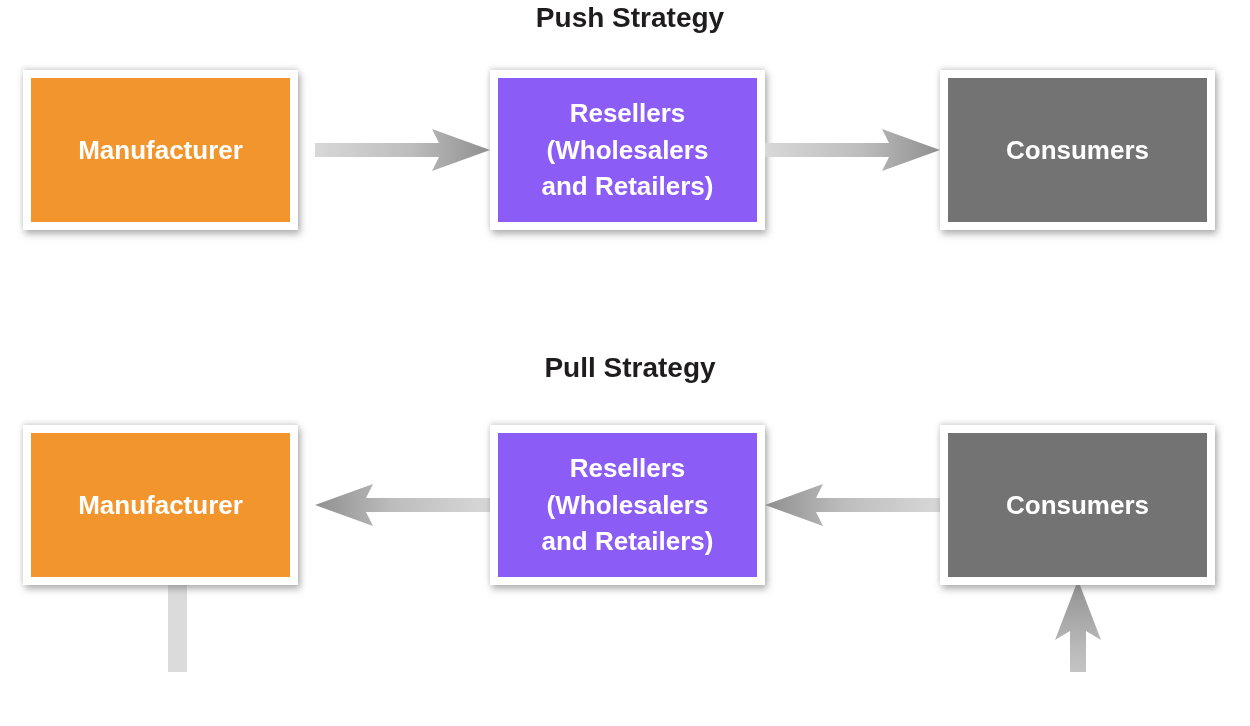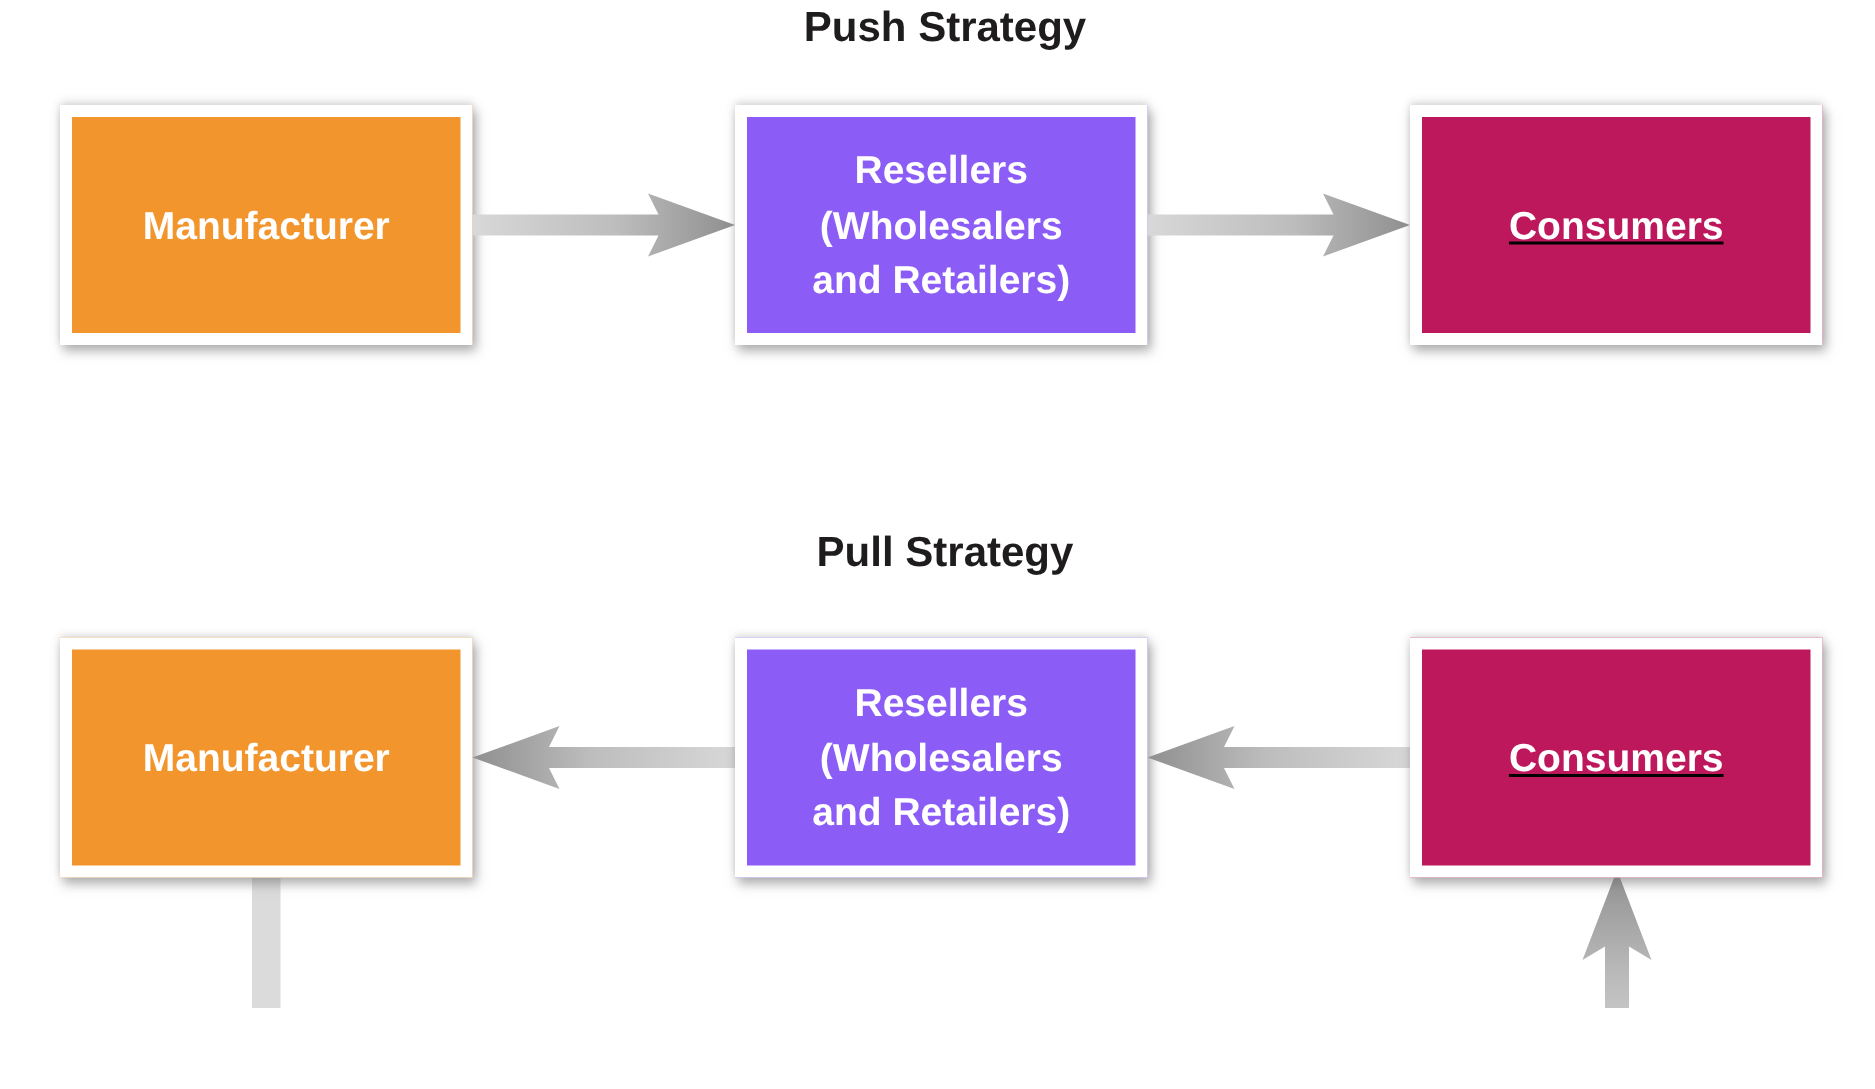--- a/index.html
+++ b/index.html
@@ -42,25 +42,25 @@
   .node .label {
     color: #ffffff;
     font-size: 26px;
     font-weight: bold;
     text-align: center;
     white-space: pre-line;
     line-height: 1.42;
   }
   .node-orange { background: #f2952c; }
   .node-red    { background: #8b5cf6; }
-  .node-green  { background: #be185d; text-decoration: underline; }
+  .node-green  { background: #737373; }
 
   .row-push { top: 70px; }
   .row-pull { top: 425px; }
-  .col-1 { left: 40px; }
+  .col-1 { left: 23px; }
   .col-2 { left: 490px; }
   .col-3 { left: 940px; }
 
   .h-arrow {
     position: absolute;
     width: 175px;
     height: 44px;
   }
   .arrow-push { top: 128px; }
   .arrow-pull { top: 483px; }

